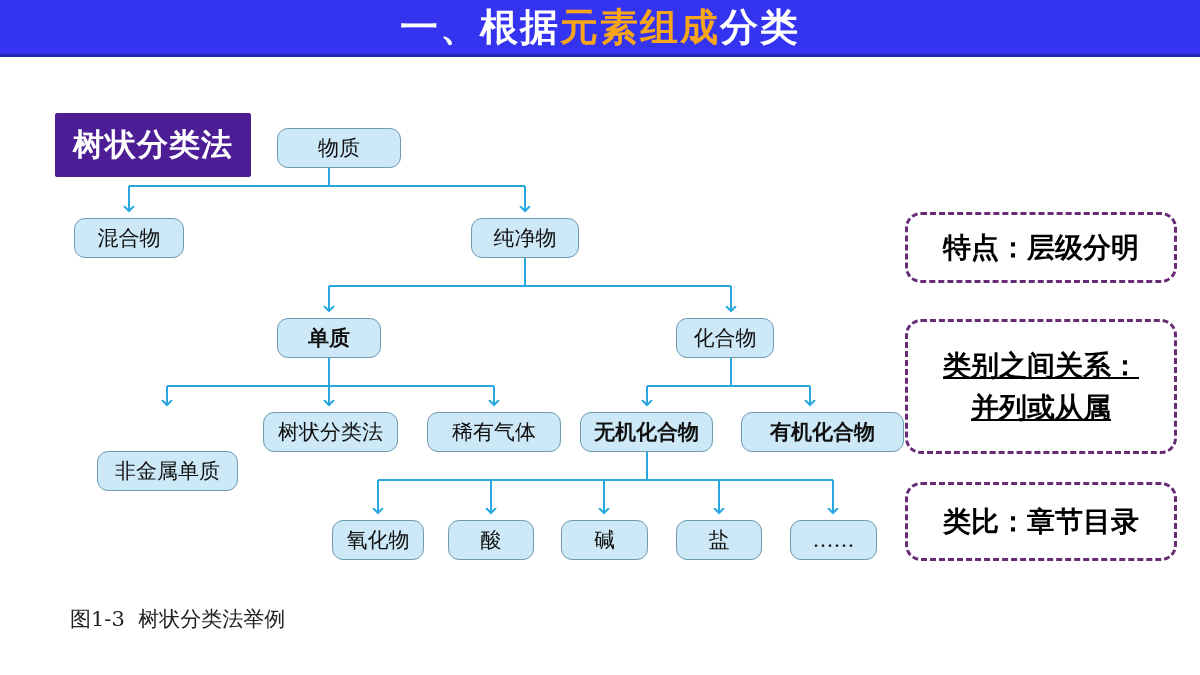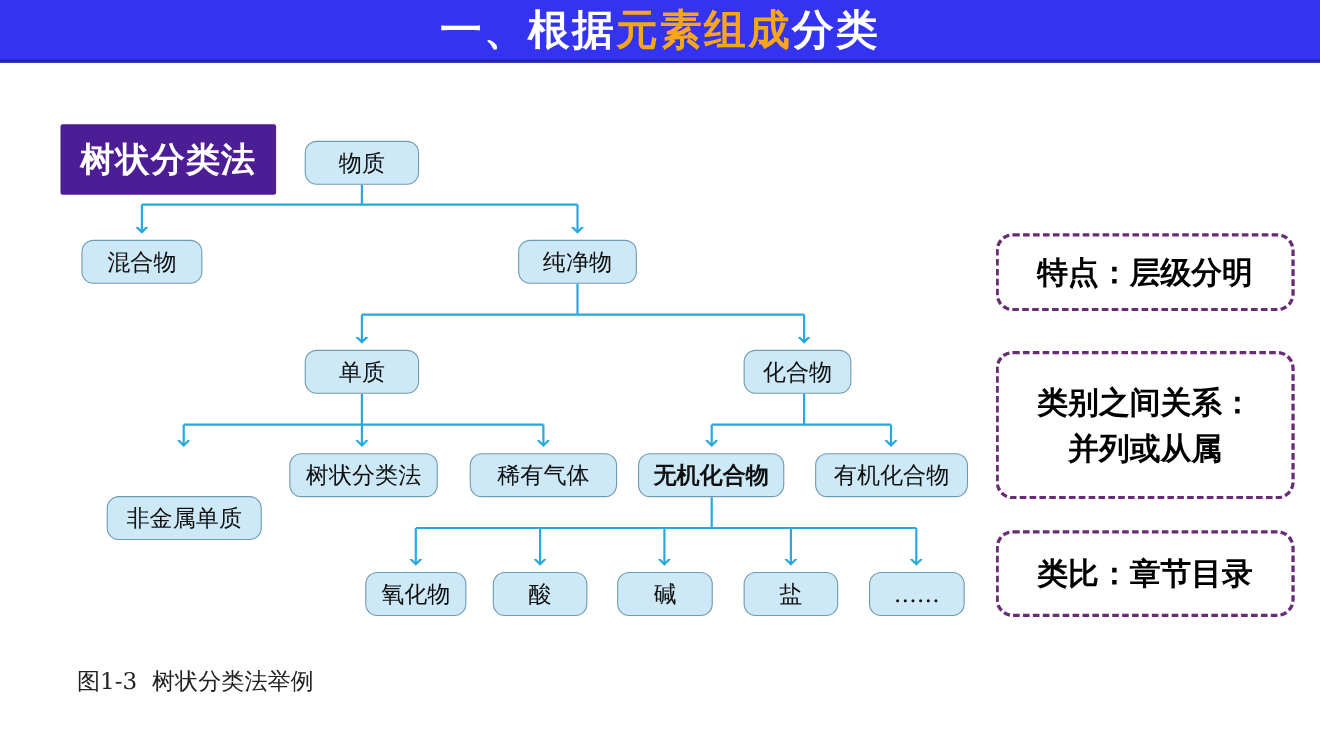--- a/index.html
+++ b/index.html
@@ -41,21 +41,21 @@
     border:3px dashed #682B75;border-radius:16px;background:#ffffff;
     display:flex;flex-direction:column;justify-content:center;
     padding:6px 12px;
     text-align:center;
   }
   .note .line{
     font-size:28px;font-weight:bold;color:#000000;line-height:1.5;
     white-space:nowrap;
   }
   .note-1{top:212px;height:71px;}
-  .note-2{top:319px;height:135px;}
+  .note-2{top:319px;height:135px;text-decoration:underline;}
   .note-3{top:482px;height:79px;}
   
   .caption{
     position:absolute;left:70px;top:605px;
     font-family:"DejaVu Serif","Liberation Serif",serif;
     font-size:21px;color:#222222;white-space:pre;
   }
 </style>
 </head>
 <body>
@@ -93,30 +93,30 @@
 
     <path d="M647,452 L647,480 M378,480 L833,480"></path>
     <line x1="378" y1="480" x2="378" y2="513" marker-end="url(#arrow)"></line>
     <line x1="491" y1="480" x2="491" y2="513" marker-end="url(#arrow)"></line>
     <line x1="604" y1="480" x2="604" y2="513" marker-end="url(#arrow)"></line>
     <line x1="719" y1="480" x2="719" y2="513" marker-end="url(#arrow)"></line>
     <line x1="833" y1="480" x2="833" y2="513" marker-end="url(#arrow)"></line>
   </g>
 </svg>
 
-<div class="node" style="left:277px;top:128px;width:104px;">物质</div>
+<div class="node" style="left:277px;top:128px;width:124px;">物质</div>
 <div class="node" style="left:74px;top:218px;width:110px;">混合物</div>
 <div class="node" style="left:471px;top:218px;width:108px;">纯净物</div>
-<div class="node" style="left:277px;top:318px;width:104px;">单质</div>
+<div class="node" style="left:277px;top:318px;width:104px;font-weight:bold;">单质</div>
 <div class="node" style="left:676px;top:318px;width:98px;">化合物</div>
 <div class="node" style="left:97px;top:412px;width:141px;margin-top:39px;">非金属单质</div>
 <div class="node" style="left:263px;top:412px;width:135px;">树状分类法</div>
 <div class="node" style="left:427px;top:412px;width:134px;">稀有气体</div>
 <div class="node" style="left:580px;top:412px;width:133px;font-weight:bold;">无机化合物</div>
-<div class="node" style="left:741px;top:412px;width:139px;">有机化合物</div>
+<div class="node" style="left:741px;top:412px;width:163px;font-weight:bold;">有机化合物</div>
 <div class="node" style="left:332px;top:520px;width:92px;">氧化物</div>
 <div class="node" style="left:448px;top:520px;width:86px;">酸</div>
 <div class="node" style="left:561px;top:520px;width:87px;">碱</div>
 <div class="node" style="left:676px;top:520px;width:86px;">盐</div>
 <div class="node" style="left:790px;top:520px;width:87px;">……</div>
 
 <div class="note note-1">
   <div class="line">特点：层级分明</div>
 </div>
 <div class="note note-2">

